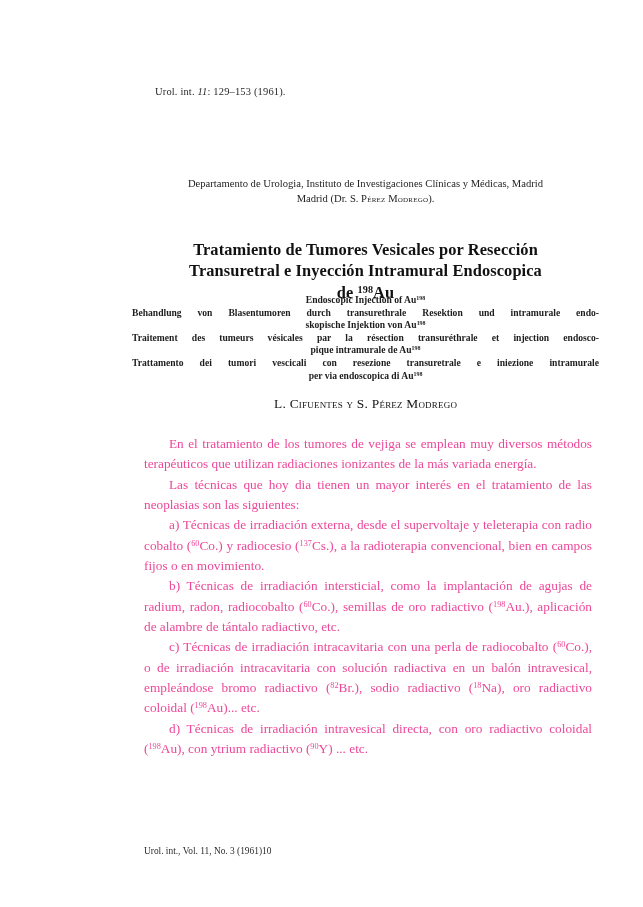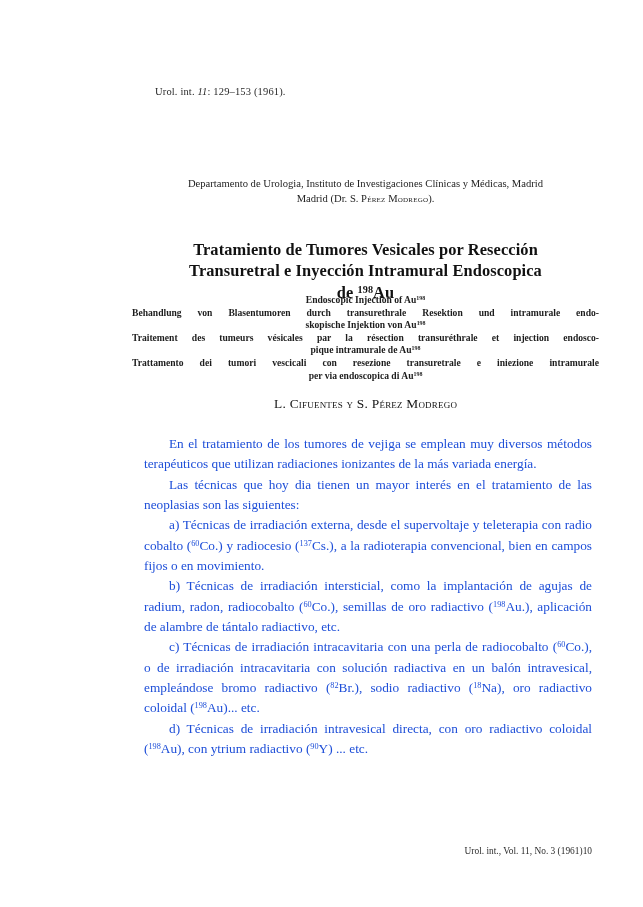--- a/index.html
+++ b/index.html
@@ -102,42 +102,42 @@
 
   
   .body {
     position: absolute;
     left: 100px;
     top: 434px;
     width: 448px;
     font-size: 13.3px;
     line-height: 20.35px;
     text-align: justify;
-    color: #1d4ed8;
+    color: #ec4899;
   }
   .body p {
     margin: 0;
     text-indent: 25px;
   }
   sup {
     font-size: 0.62em;
     vertical-align: 0.48em;
     line-height: 0;
   }
 
   
   .footer {
     position: absolute;
     left: 100px;
     top: 846px;
     width: 448px;
     font-size: 9.4px;
     color: #2c2c2c;
     display: flex;
-    justify-content: flex-end;
+    justify-content: flex-start;
     align-items: baseline;
   }
 </style>
 </head>
 <body>
 
 <div class="page">
 
   <div class="runhead">
     <span>Urol. int.</span>

